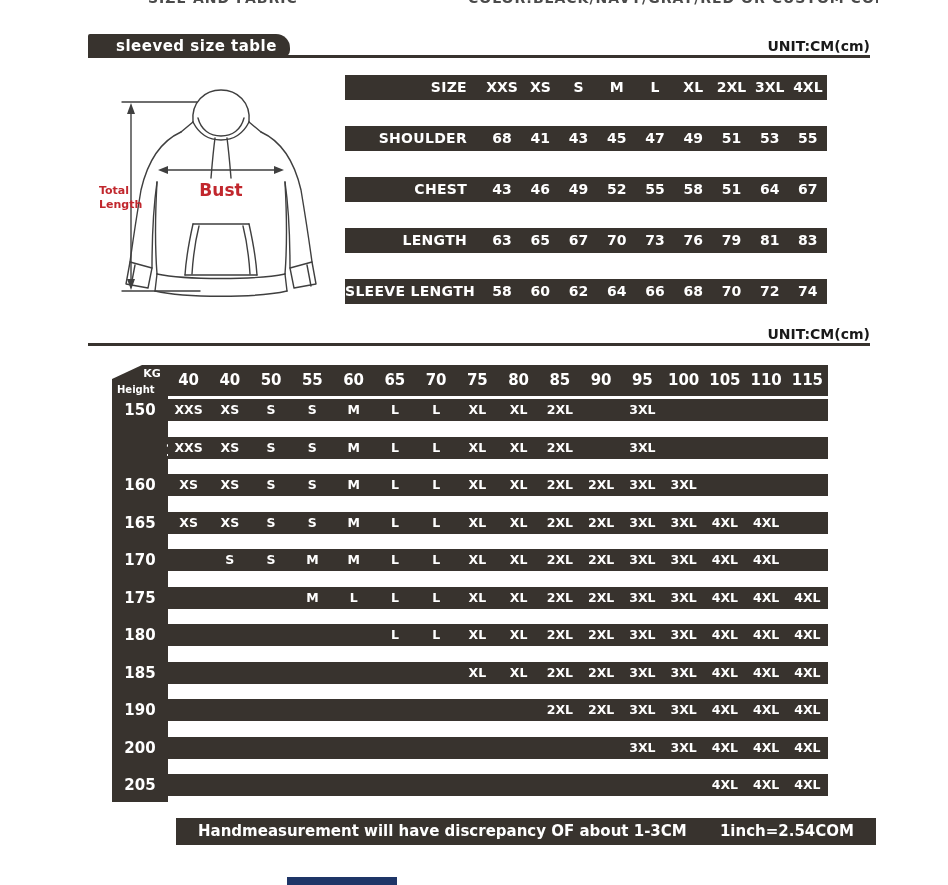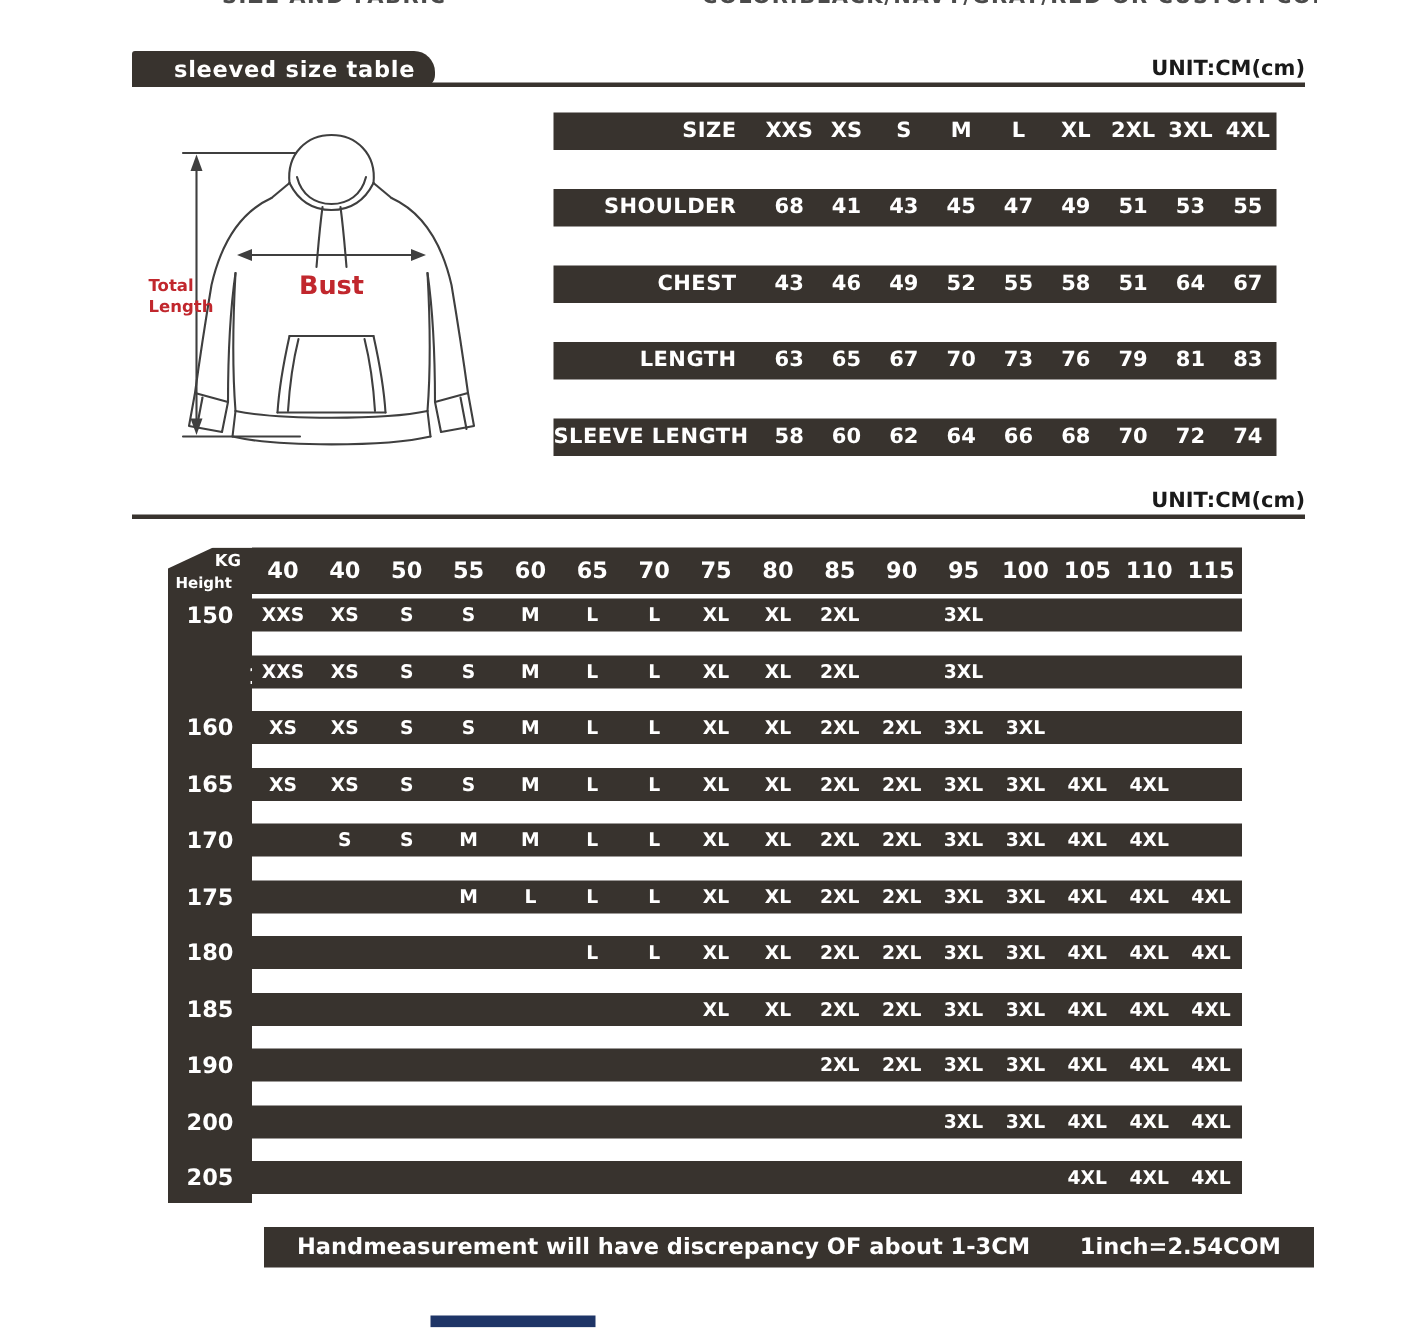--- a/index.html
+++ b/index.html
@@ -13,21 +13,21 @@
 
   
   .tab{position:absolute;height:24px;background:#38332e;border-radius:2px 14px 8px 2px;
        color:#fff;font-weight:bold;font-size:15px;line-height:24px;padding-left:28px;
        letter-spacing:.5px;box-sizing:border-box;}
   .rule{position:absolute;height:3px;background:#38332e;}
   .unit{position:absolute;width:170px;text-align:right;font-weight:bold;font-size:14px;color:#1a1a1a;}
 
   
   .size-table{position:absolute;left:345px;top:75px;width:482px;height:230px;}
-  .st-row{position:absolute;left:0;width:482px;height:25px;background:#38332e;display:flex;color:#fff;margin-left:24px;}
+  .st-row{position:absolute;left:0;width:482px;height:25px;background:#38332e;display:flex;color:#fff;}
   .st-label{width:138px;text-align:right;padding-right:16px;font-weight:bold;font-size:14px;
             line-height:25px;letter-spacing:.3px;box-sizing:border-box;white-space:nowrap;}
   .st-val{flex:1;text-align:center;font-weight:bold;font-size:14px;line-height:25px;}
 
   
   .reco-table{position:absolute;left:112px;top:365px;width:716px;height:442px;}
   .rt-heightcol{position:absolute;left:0;top:0;width:56px;height:437px;background:#38332e;
             clip-path:polygon(0 14px,30px 0,100% 0,100% 100%,0 100%);}
   .rt-corner-kg{position:absolute;left:26px;top:2px;width:28px;text-align:center;
             color:#fff;font-weight:bold;font-size:11px;}

